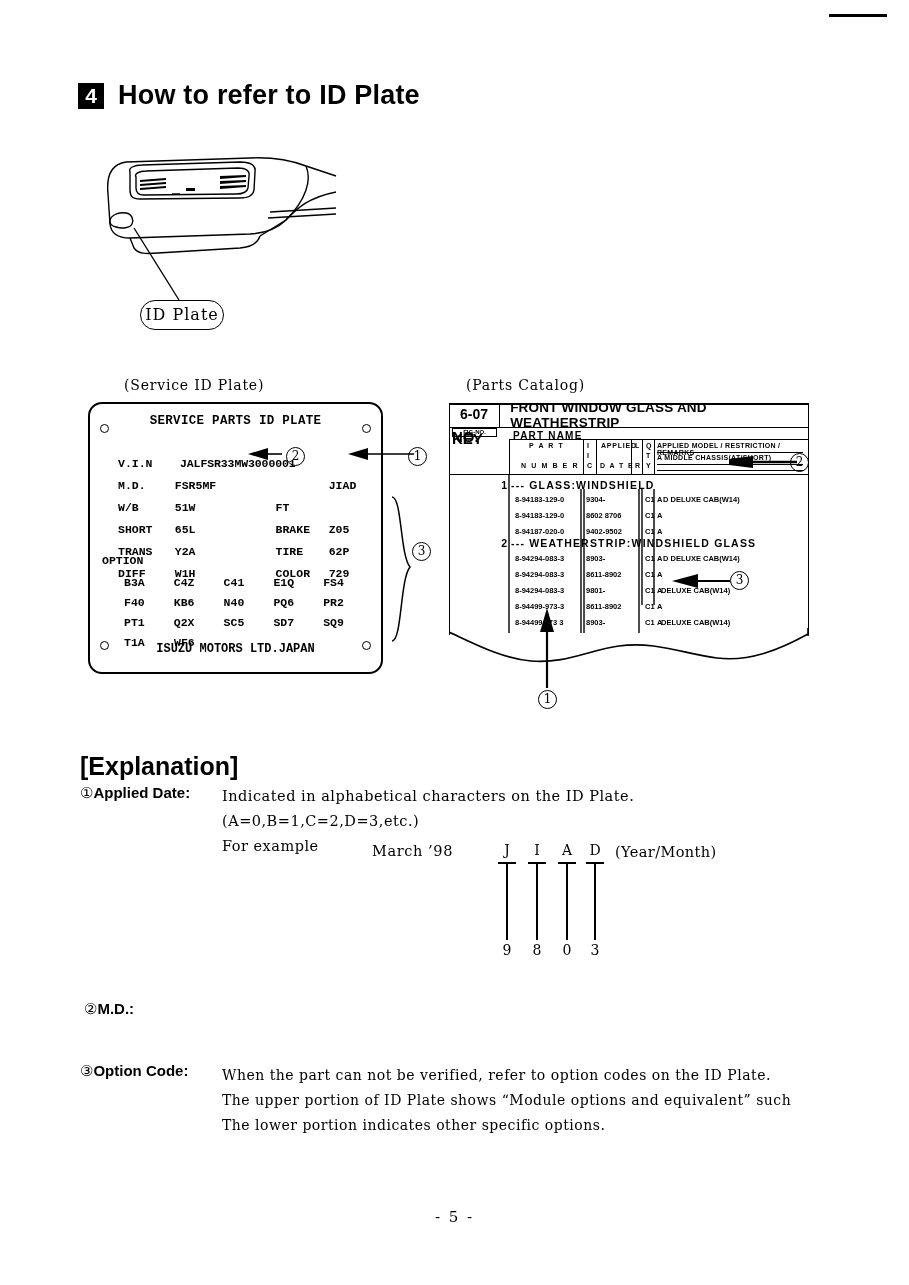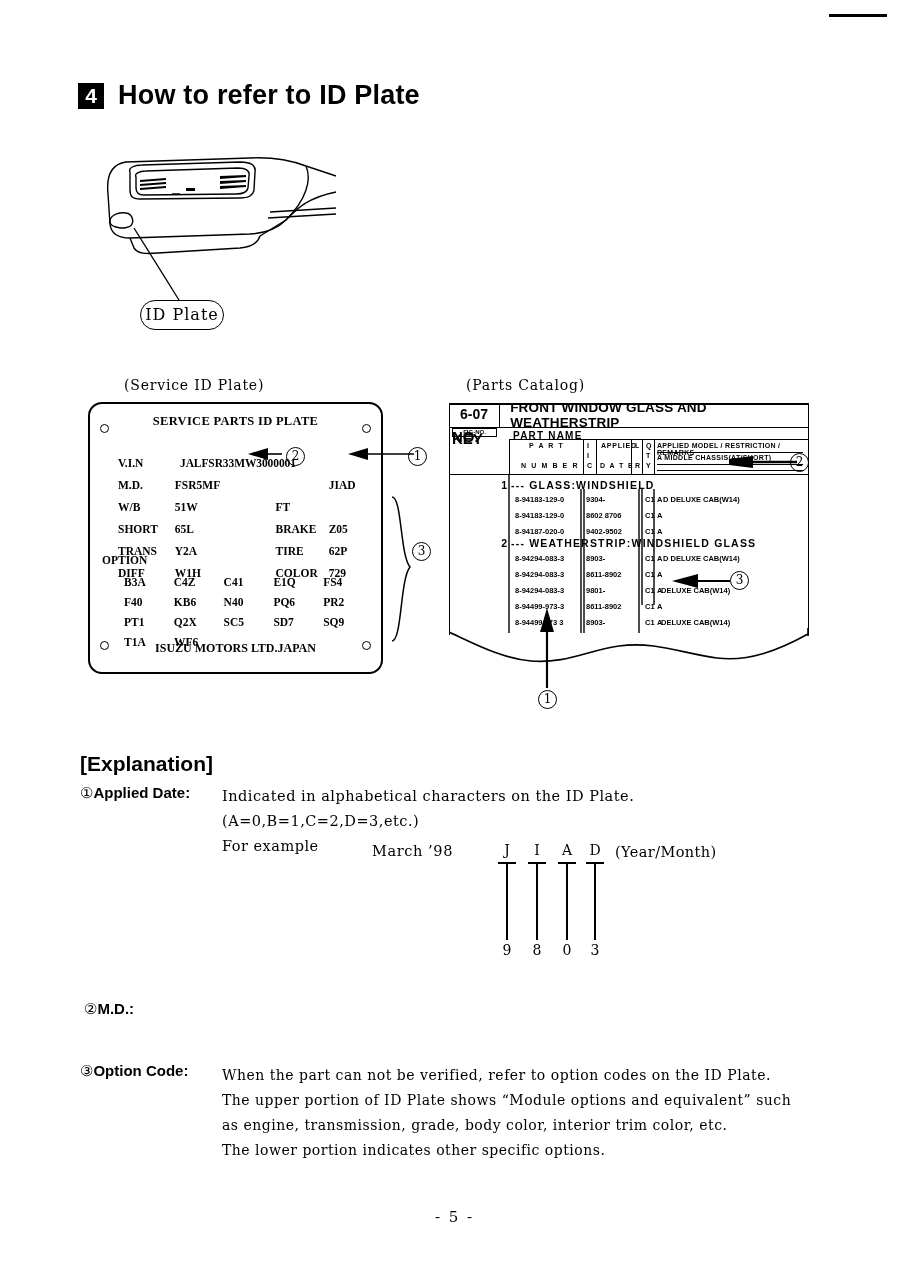--- a/index.html
+++ b/index.html
@@ -119,21 +119,21 @@
   
   .id-plate {
     position: absolute;
     left: 88px;
     top: 402px;
     width: 295px;
     height: 272px;
     border: 2.5px solid #000;
     border-radius: 14px;
     box-sizing: border-box;
-    font-family: Liberation Serif, serif;
+    font-family: Liberation Mono, monospace;
   }
   .rivet {
     position: absolute;
     width: 9px;
     height: 9px;
     border: 1.6px solid #000;
     border-radius: 50%;
     box-sizing: border-box;
   }
   .rivet.tl { left: 10px; top: 20px; }
@@ -346,21 +346,21 @@
     font-family: "DejaVu Serif", serif;
   }
 
   
   .expl-title {
     position: absolute;
     left: 80px;
     top: 752px;
     font-family: "Liberation Sans", sans-serif;
     font-weight: bold;
-    font-size: 21px;
+    font-size: 25px;
   }
   .ex-lbl {
     position: absolute;
     font-family: "Liberation Sans", sans-serif;
     font-weight: bold;
     font-size: 15px;
   }
   .ex-num {
     font-family: "DejaVu Serif", serif;
     font-weight: normal;
@@ -733,18 +733,17 @@
   <div class="ex-lbl" style="left:84px;top:1000px;">
     <span class="ex-num">②</span><span>M.D.:</span>
   </div>
 
   <div class="ex-lbl" style="left:80px;top:1062px;">
     <span class="ex-num">③</span><span>Option Code:</span>
   </div>
   <div class="ex-body" style="left:222px;top:1063px;font-size:14px;">
     <div>When the part can not be verified, refer to option codes on the ID Plate.</div>
     <div>The upper portion of ID Plate shows “Module options and equivalent” such</div>
-    <div>as engine, transmission, grade, body color, interior trim color, etc.</div>
     <div>The lower portion indicates other specific options.</div>
   </div>
 
   <div class="page-num">- 5 -</div>
 </div>
 
 </body></html>

